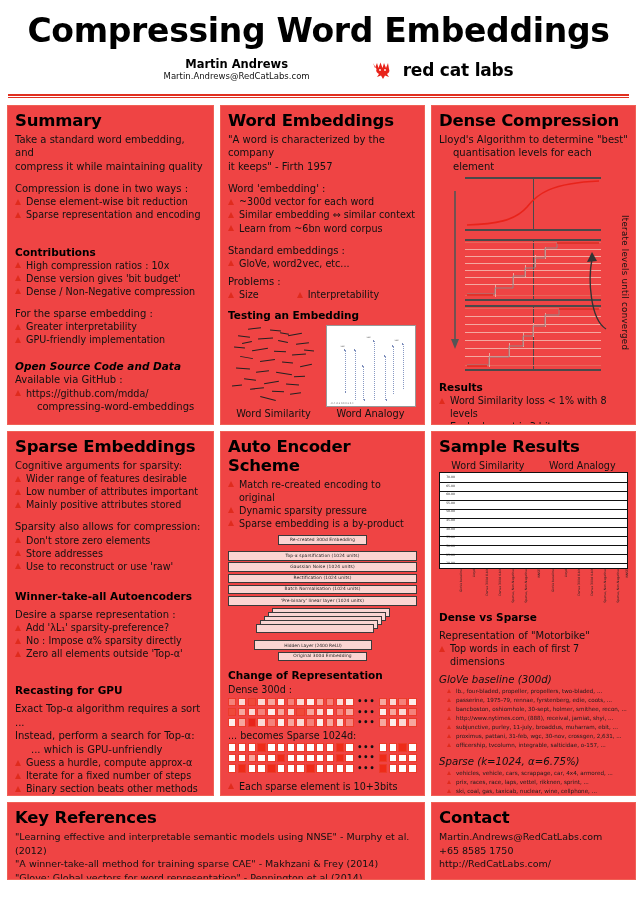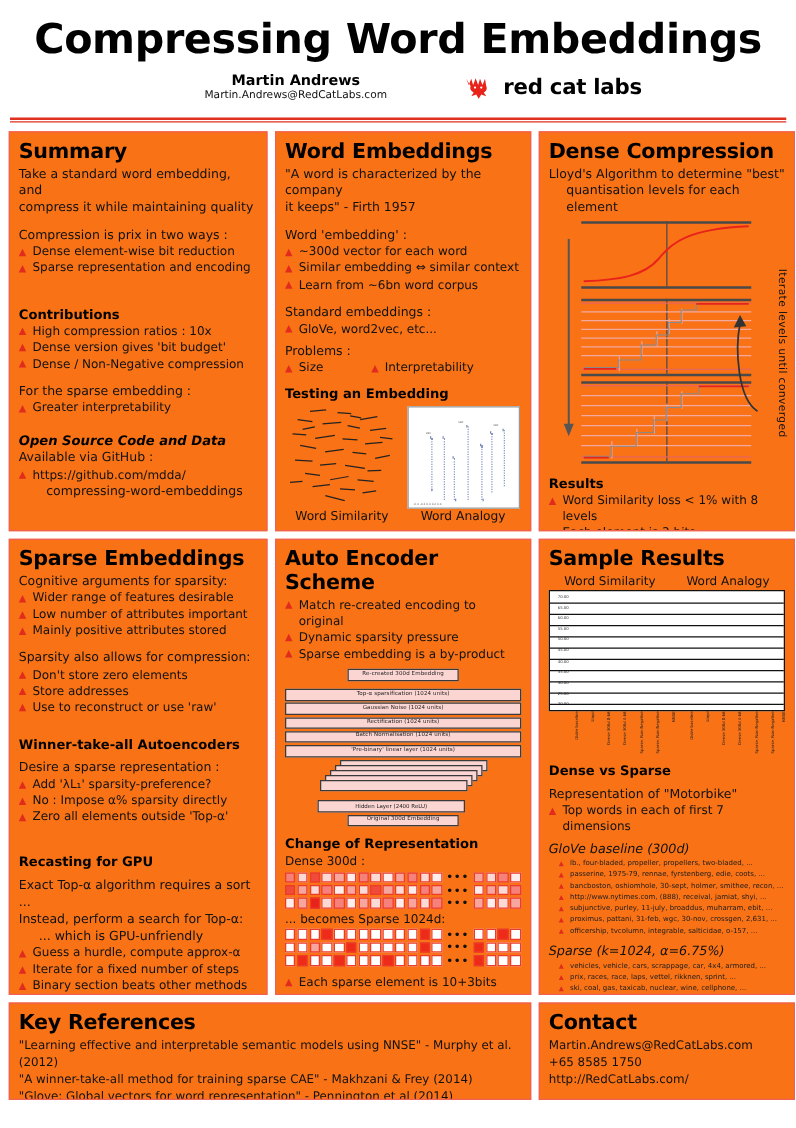--- a/index.html
+++ b/index.html
@@ -53,21 +53,21 @@
 
   
   .grid {
     display: grid;
     grid-template-columns: 207px 205px 205px;
     gap: 6px;
     padding: 0 7px;
   }
   .panel {
     border: 1.6px solid #f06055;
-    background: #f97316;
+    background: #ef4444;
     padding: 5px 7px 6px 7px;
     overflow: hidden;
   }
   .panel.row1 { height: 320px; }
   .panel.row2 { height: 365px; }
   .panel.row3 { height: 78px; }
 
   .panel h2 {
     margin: 1px 0 2px 0;
     font-size: 16.5px;
@@ -235,36 +235,37 @@
   <div class="rule-thick"></div>
   <div class="rule-thin"></div>
 
   <div class="grid">
 
     <div class="panel row1">
       <h2>Summary</h2>
       <p class="t">Take a standard word embedding, and</p>
       <p class="t">compress it while maintaining quality</p>
       <div class="spacer"></div>
-      <p class="t">Compression is prix in two ways :</p>
+      <p class="t">Compression is done in two ways :</p>
       <ul class="bul">
         <li>Dense element-wise bit reduction</li>
         <li>Sparse representation and encoding</li>
       </ul>
       <div class="spacer-lg"></div>
       <h3>Contributions</h3>
       <ul class="bul">
         <li>High compression ratios : 10x</li>
         <li>Dense version gives 'bit budget'</li>
         <li>Dense / Non-Negative compression</li>
       </ul>
       <div class="spacer"></div>
       <p class="t">For the sparse embedding  :</p>
       <ul class="bul">
         <li>Greater interpretability</li>
+        <li>GPU-friendly implementation</li>
       </ul>
       <div class="spacer"></div>
       <h3 class="tight">Open Source Code and Data</h3>
       <p class="t">Available via GitHub :</p>
       <ul class="bul">
         <li>https://github.com/mdda/</li>
       </ul>
       <p class="t indent">compressing-word-embeddings</p>
     </div>
 

